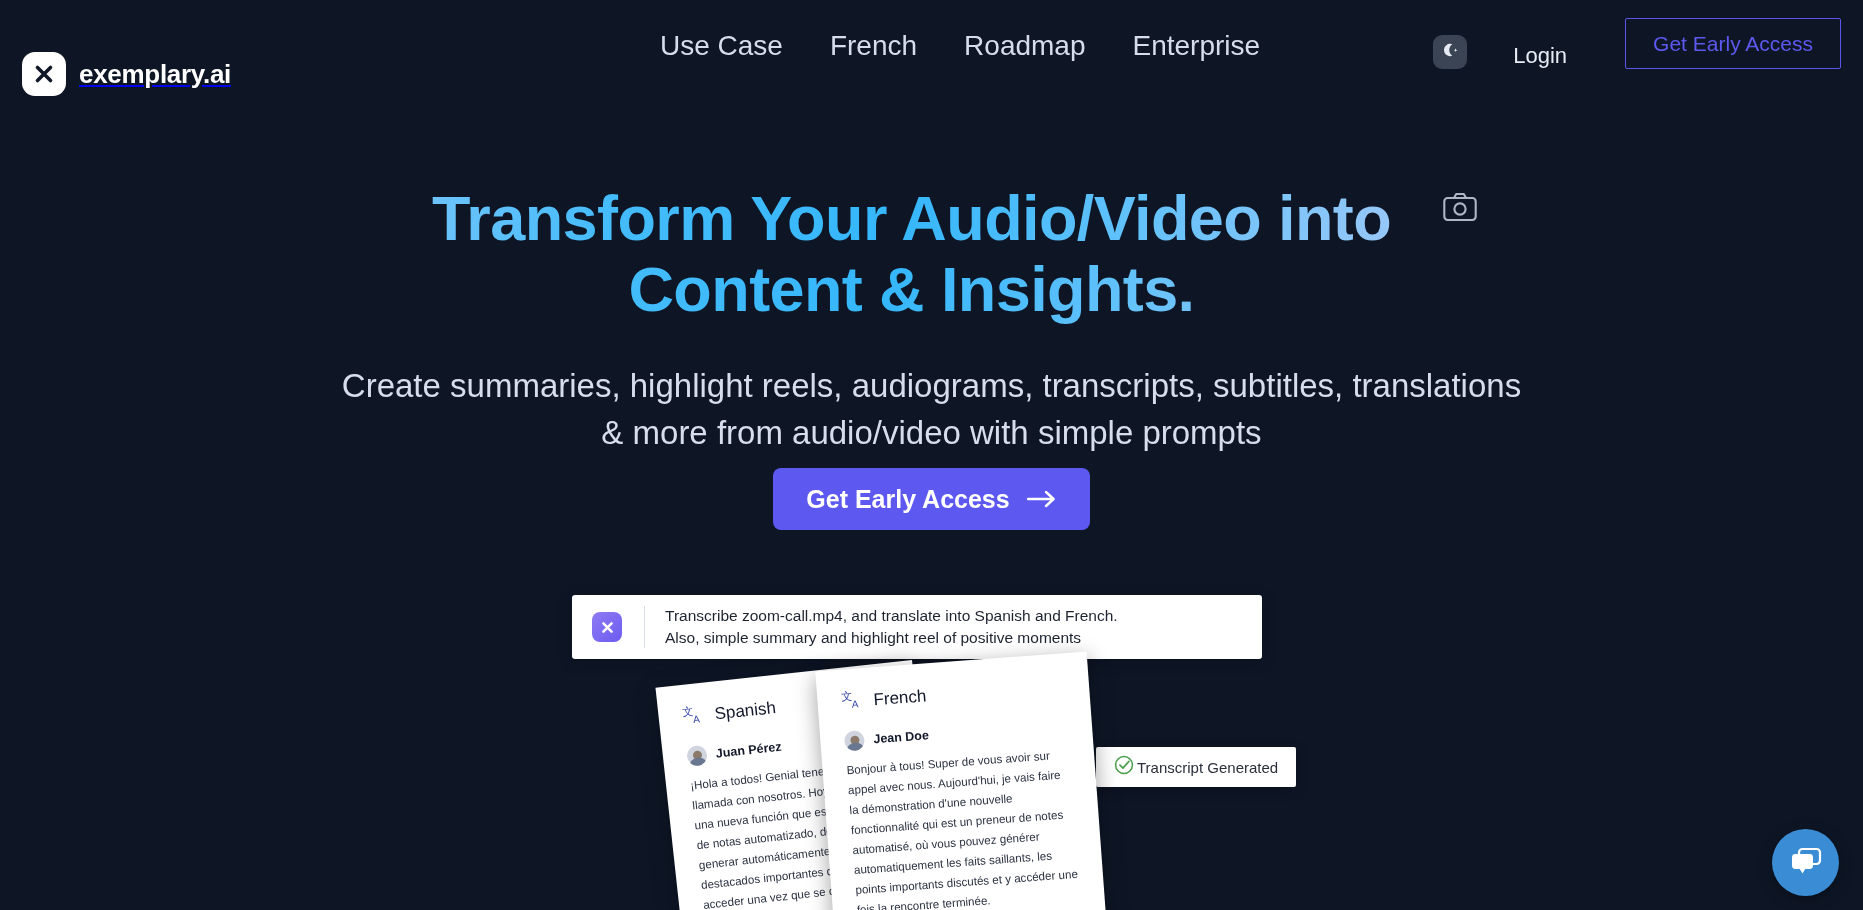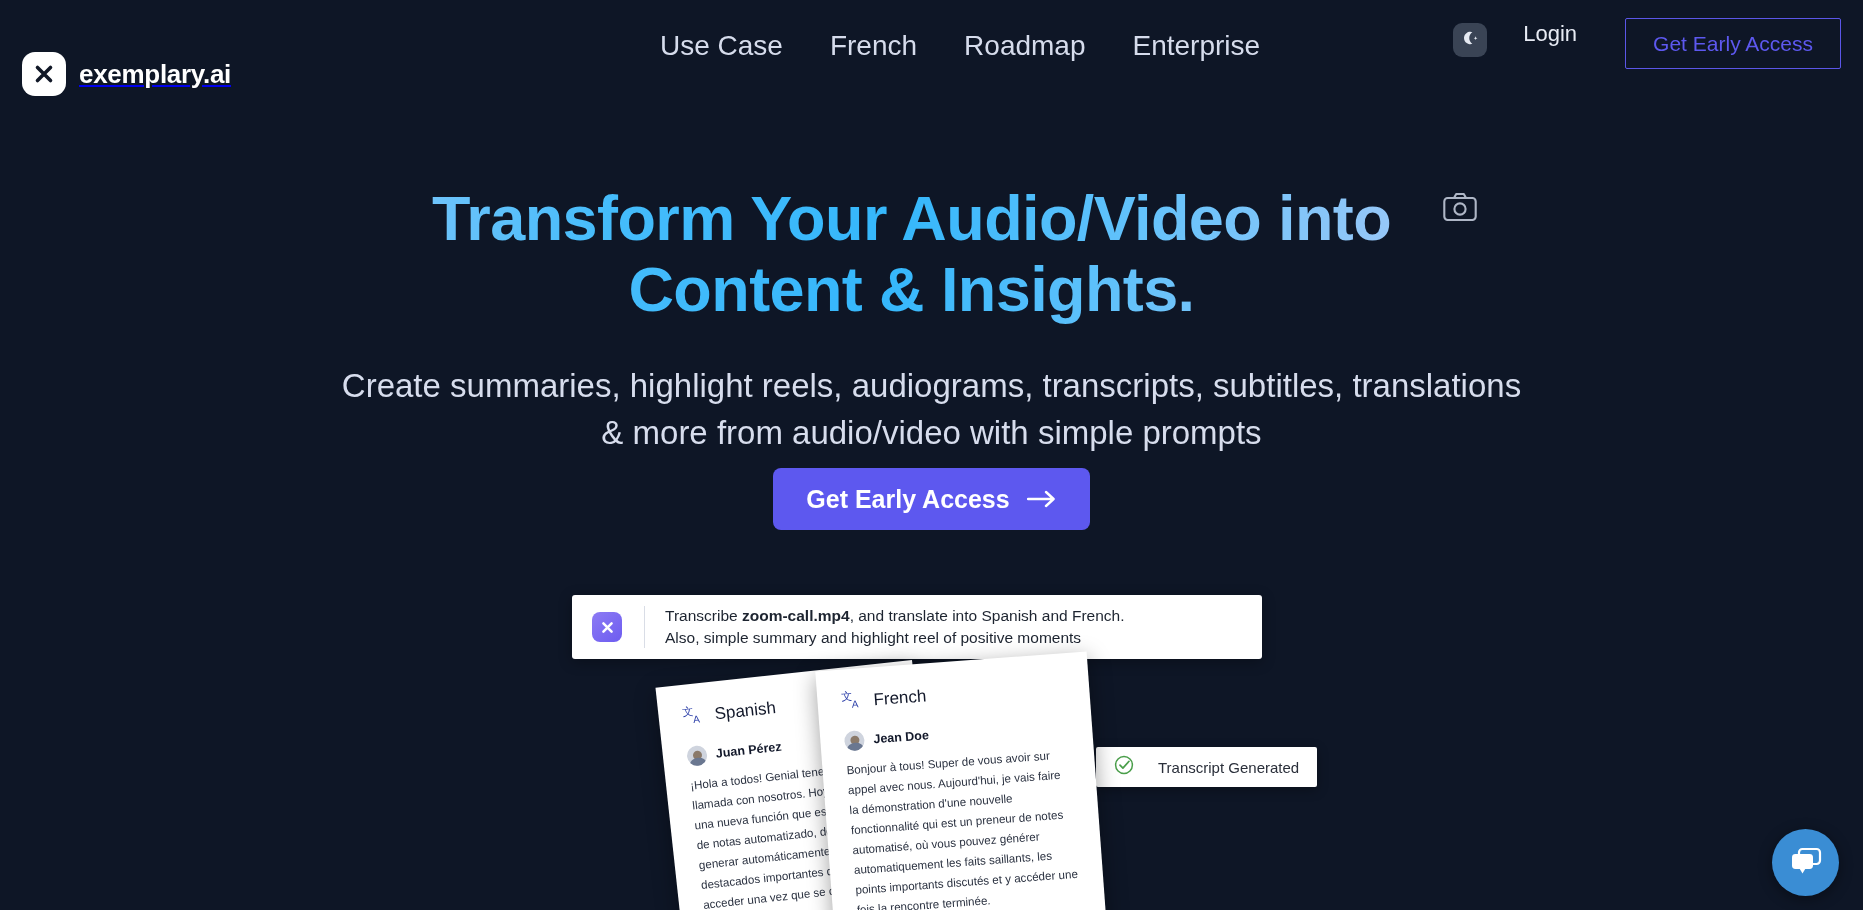--- a/index.html
+++ b/index.html
@@ -66,22 +66,22 @@
     font-size: 28px;
     text-decoration: none;
     white-space: nowrap;
   }
 
   .header-right {
     position: absolute;
     right: 22px;
     top: 18px;
     display: flex;
-    align-items: flex-start;
-    gap: 0;
+    align-items: flex-end;
+    gap: 10px;
   }
   .theme-toggle {
     width: 34px; height: 34px;
     border-radius: 9px;
     background: #3a4455;
     display: flex;
     align-items: center;
     justify-content: center;
     margin-right: 36px;
     margin-top: 5px;
@@ -207,21 +207,21 @@
     height: 42px;
     background: #d9dde6;
     margin: 0 20px 0 22px;
     flex: 0 0 auto;
   }
   .prompt-text {
     color: #1d2430;
     font-size: 15.5px;
     line-height: 1.45;
   }
-  .prompt-text b { font-weight: bold; }
+  .prompt-text b { font-weight: normal; }
 
   .doc-card {
     position: absolute;
     background: #ffffff;
     box-shadow: 0 6px 22px rgba(0,0,0,0.38);
     overflow: hidden;
     padding: 20px 24px;
   }
   .doc-spanish {
     left: 672px;
@@ -295,21 +295,21 @@
 
   .status-col {
     position: absolute;
     left: 1096px;
     top: 152px;
   }
   .status-chip {
     background: #ffffff;
     display: flex;
     align-items: center;
-    gap: 24px;
+    gap: 3px;
     padding: 0 18px;
     height: 40px;
     box-shadow: 0 3px 12px rgba(0,0,0,0.30);
     border-radius: 2px;
     white-space: nowrap;
   }
   .status-chip + .status-chip {
     margin-top: 18px;
     margin-left: -4px;
   }

